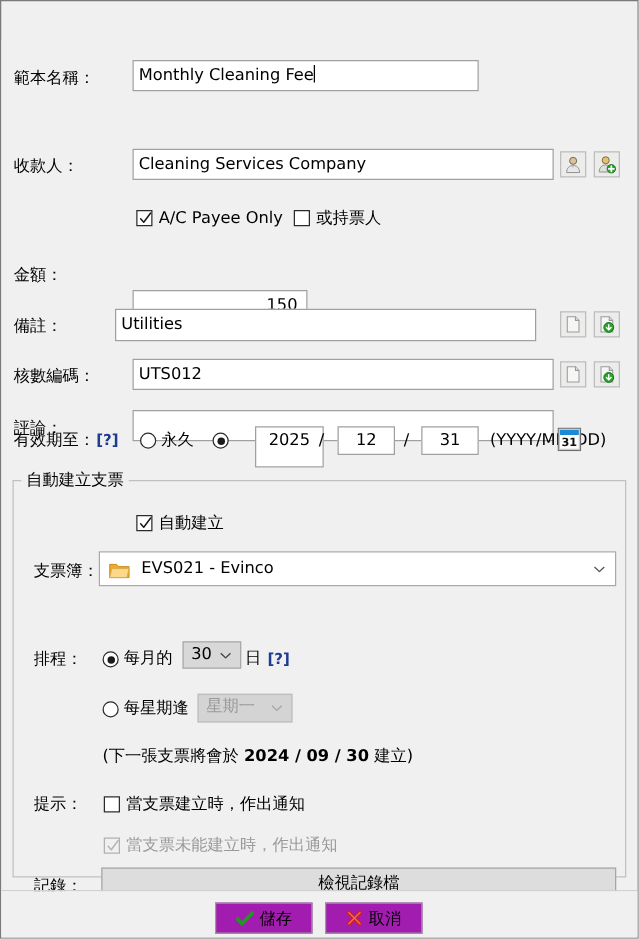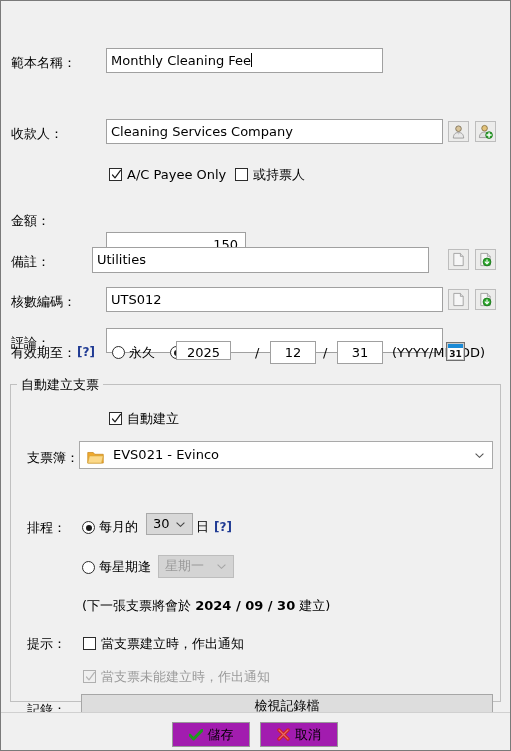--- a/index.html
+++ b/index.html
@@ -349,21 +349,21 @@
     <span class="lbl" style="left:10px; top:303px;">評論：</span>
     <div class="txt" style="left:105px; top:296px; width:337px; height:25px; line-height:23px;"></div>
 
     <span class="lbl" style="left:10px; top:313px;">有效期至：</span>
     <span class="help" style="left:76px; top:313px;">[?]</span>
 
     <div class="rb" style="left:111px; top:314px;"></div>
     <span class="cblabel" style="left:128px; top:313px;">永久</span>
     <div class="rb sel" style="left:169px; top:314px;"></div>
 
-    <div class="datebox" style="left:175px; top:309px; width:55px; height:19px;text-align:center;">2025</div>
+    <div class="datebox" style="left:203px; top:309px; width:55px; height:33px;text-align:center;">2025</div>
     <span class="slash" style="left:254px; top:313px;">/</span>
     <div class="datebox" style="left:269px; top:309px; width:46px; height:23px;">12</div>
     <span class="slash" style="left:322px; top:313px;">/</span>
     <div class="datebox" style="left:336px; top:309px; width:46px; height:23px;">31</div>
     <span class="lbl" style="left:391px; top:313px;">(YYYY/MM/DD)</span>
 
     <div style="position:absolute; left:445px; top:310px; width:19px; height:19px;">
       <svg width="19" height="19" viewBox="0 0 19 19">
         <rect x="0.5" y="0.5" width="18" height="18" fill="#c9c9c9" stroke="#6f6f6f" stroke-width="1"></rect>
         <rect x="2" y="2" width="15" height="4" fill="#1a8ad6"></rect>

